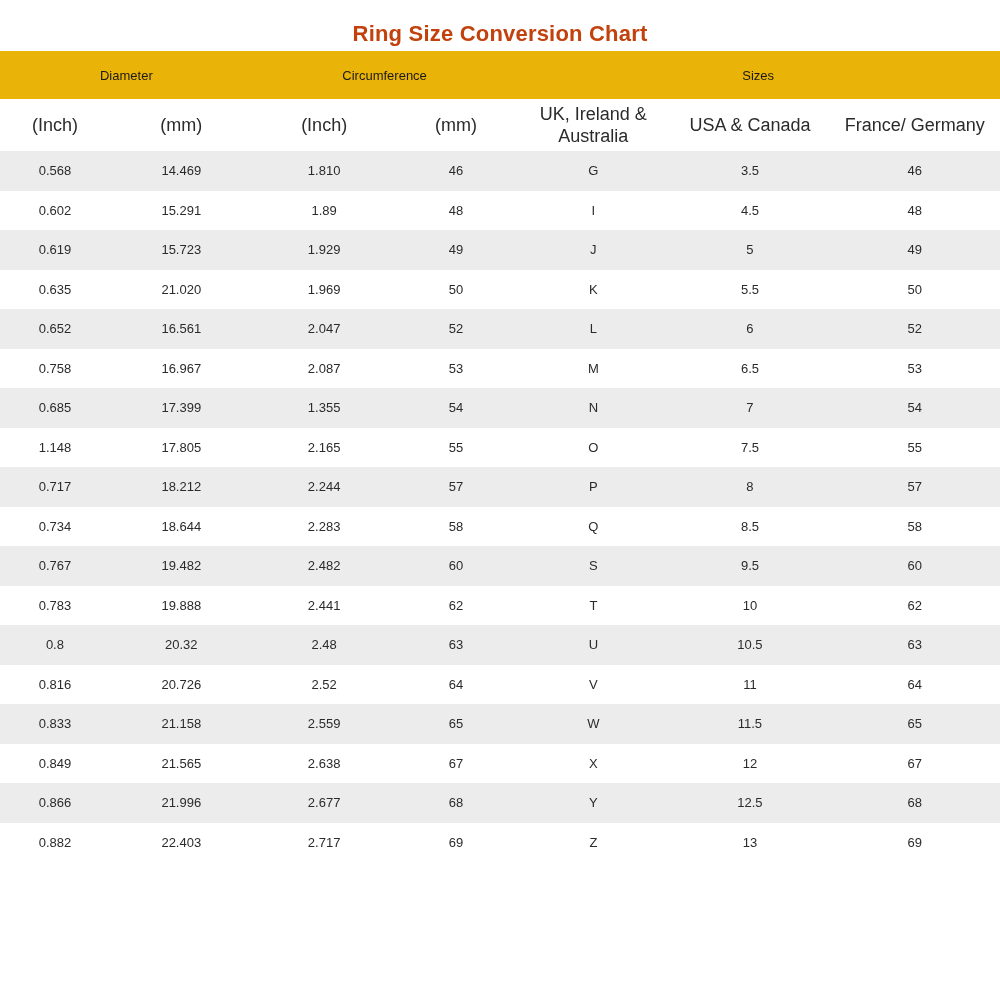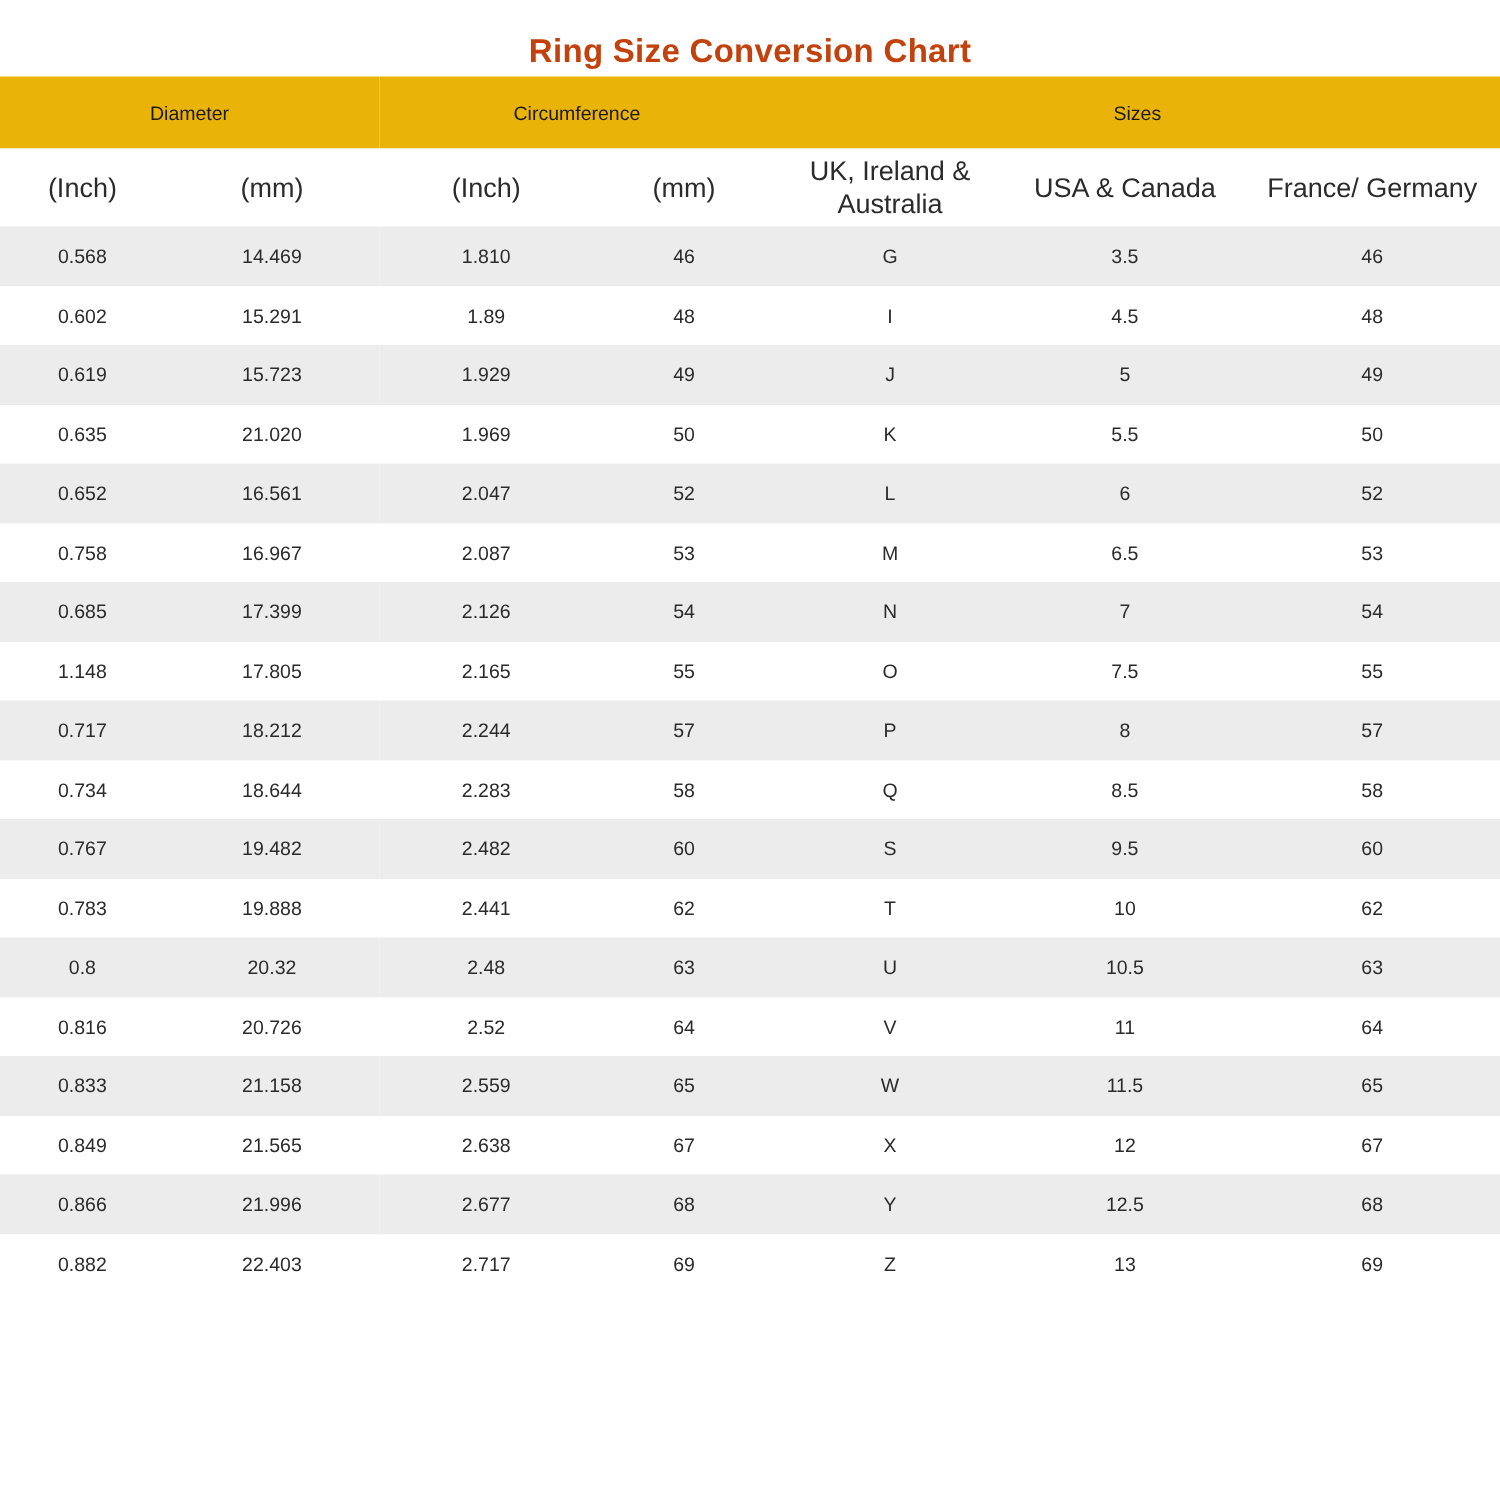--- a/index.html
+++ b/index.html
@@ -158,21 +158,21 @@
           <td>16.967</td>
           <td>2.087</td>
           <td>53</td>
           <td>M</td>
           <td>6.5</td>
           <td>53</td>
         </tr>
         <tr>
           <td>0.685</td>
           <td>17.399</td>
-          <td>2.126</td>
+          <td>1.355</td>
           <td>54</td>
           <td>N</td>
           <td>7</td>
           <td>54</td>
         </tr>
         <tr>
           <td>1.148</td>
           <td>17.805</td>
           <td>2.165</td>
           <td>55</td>

